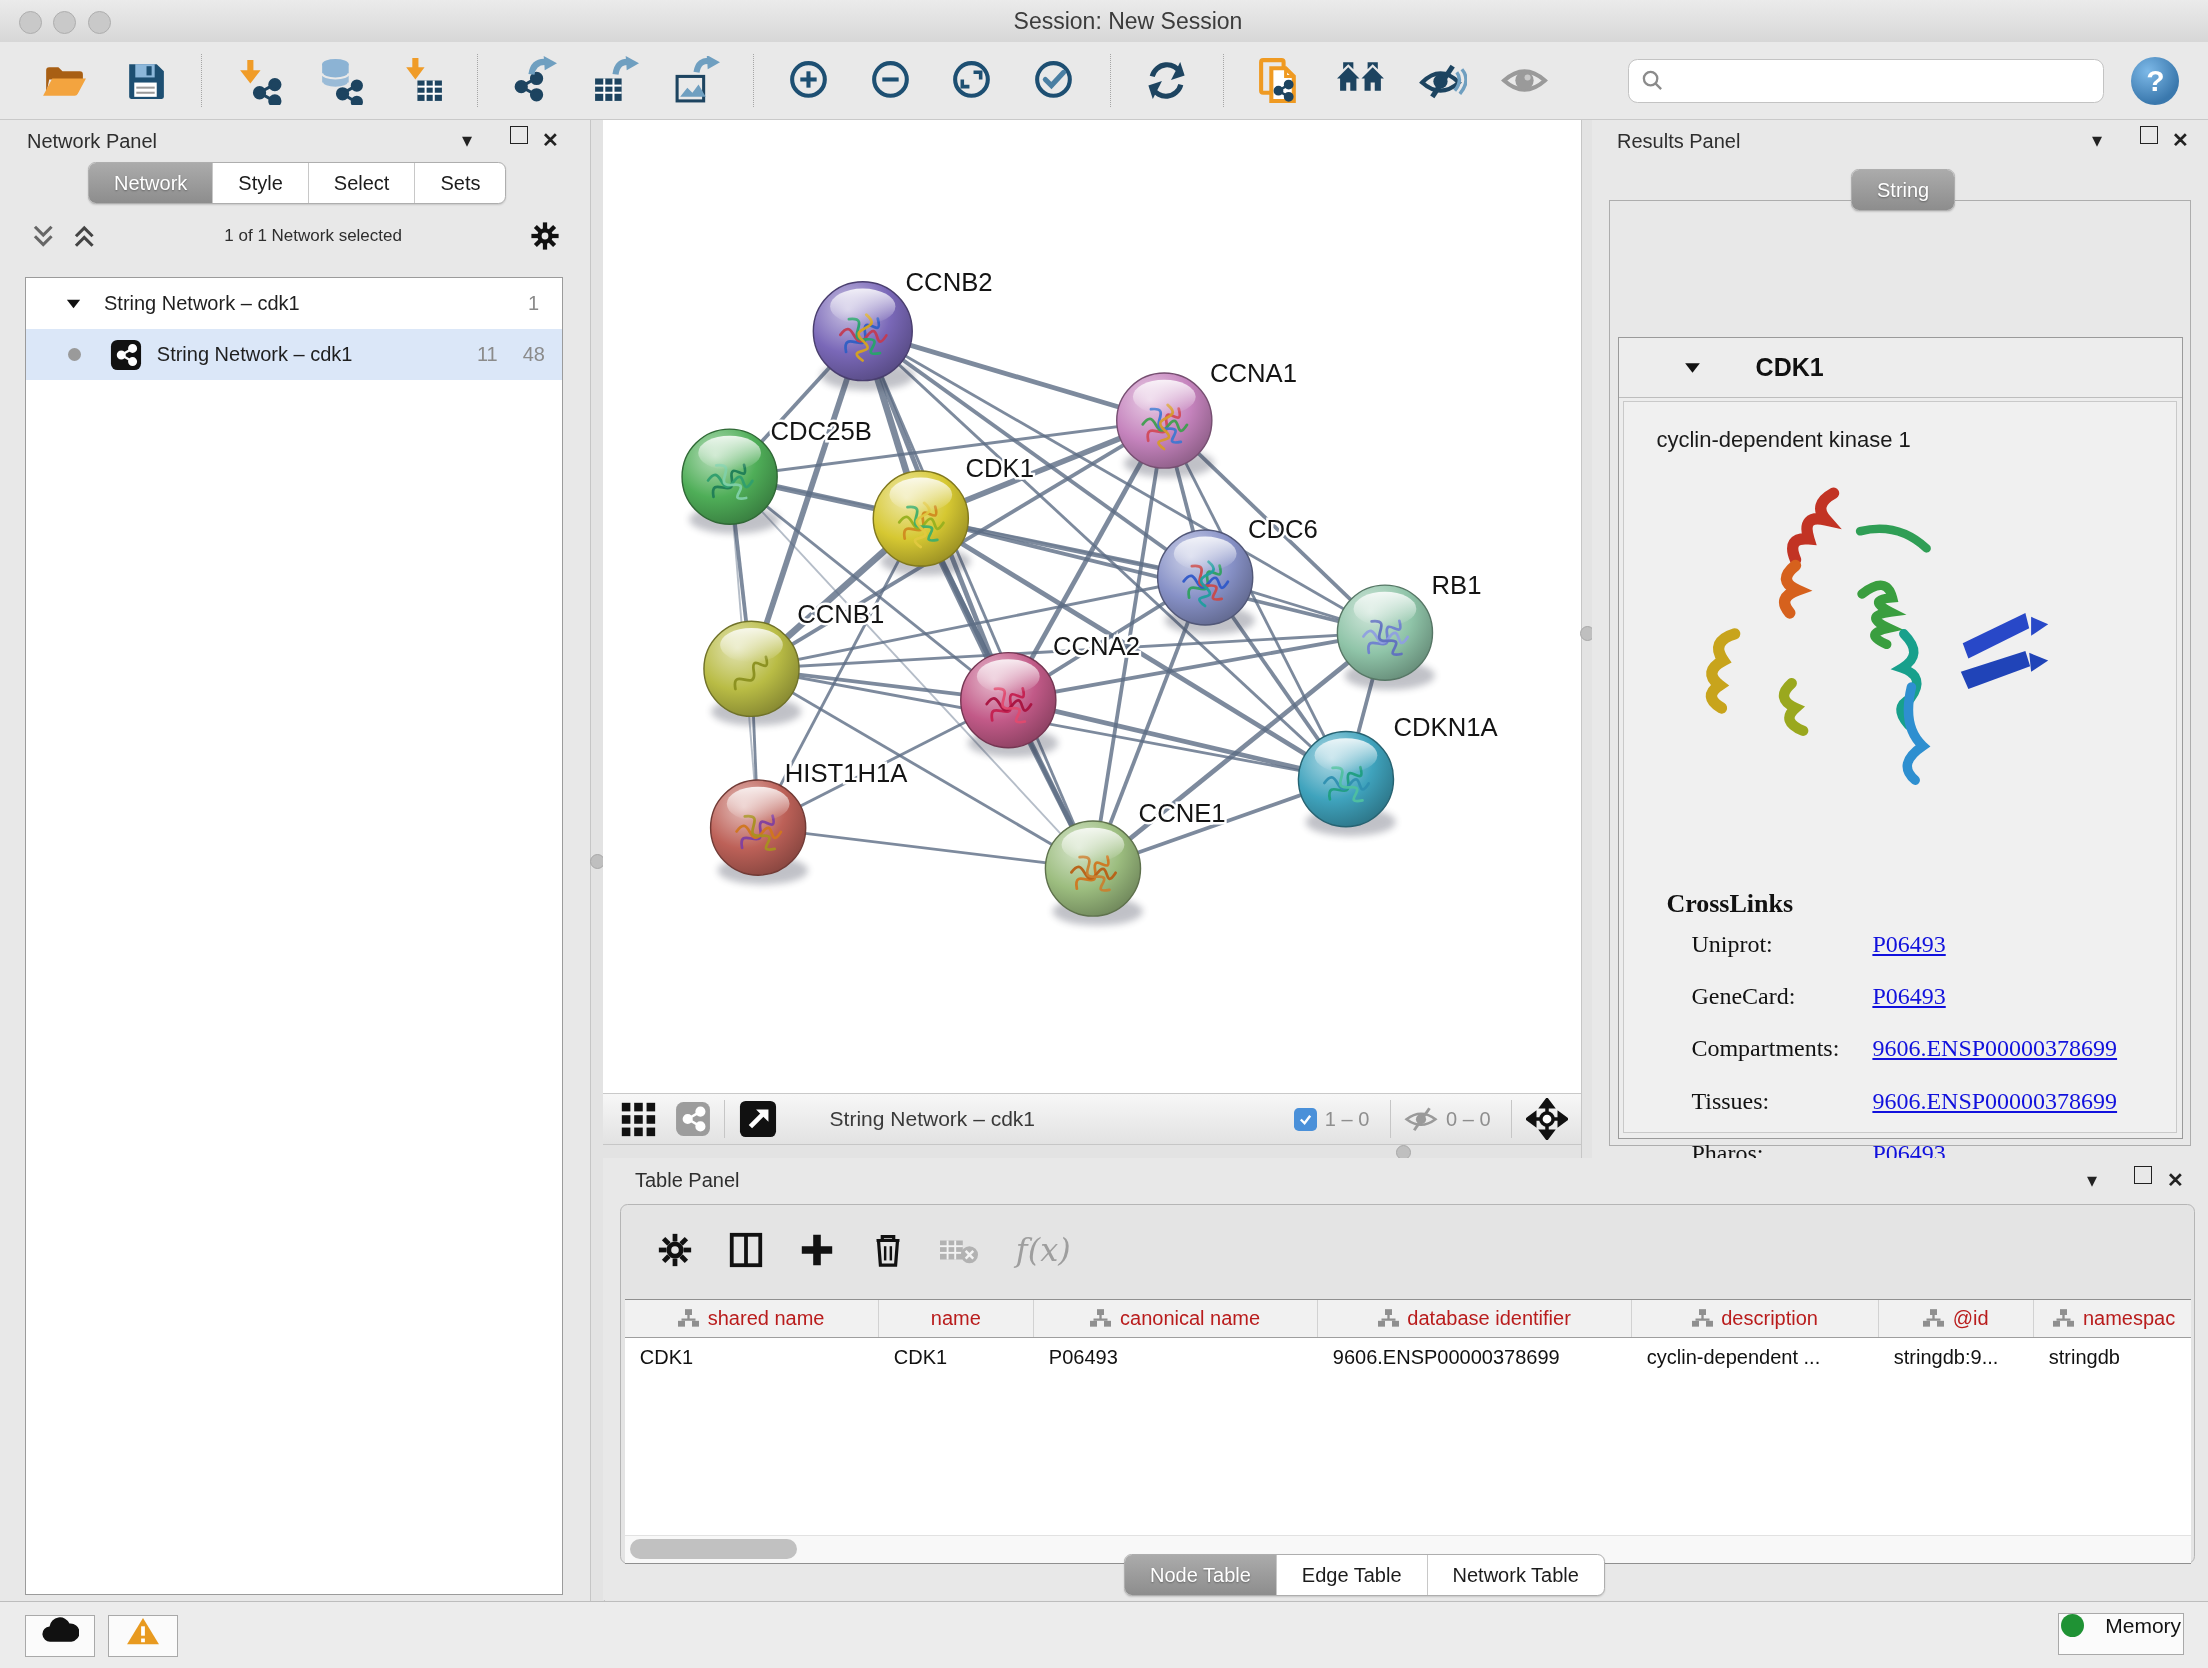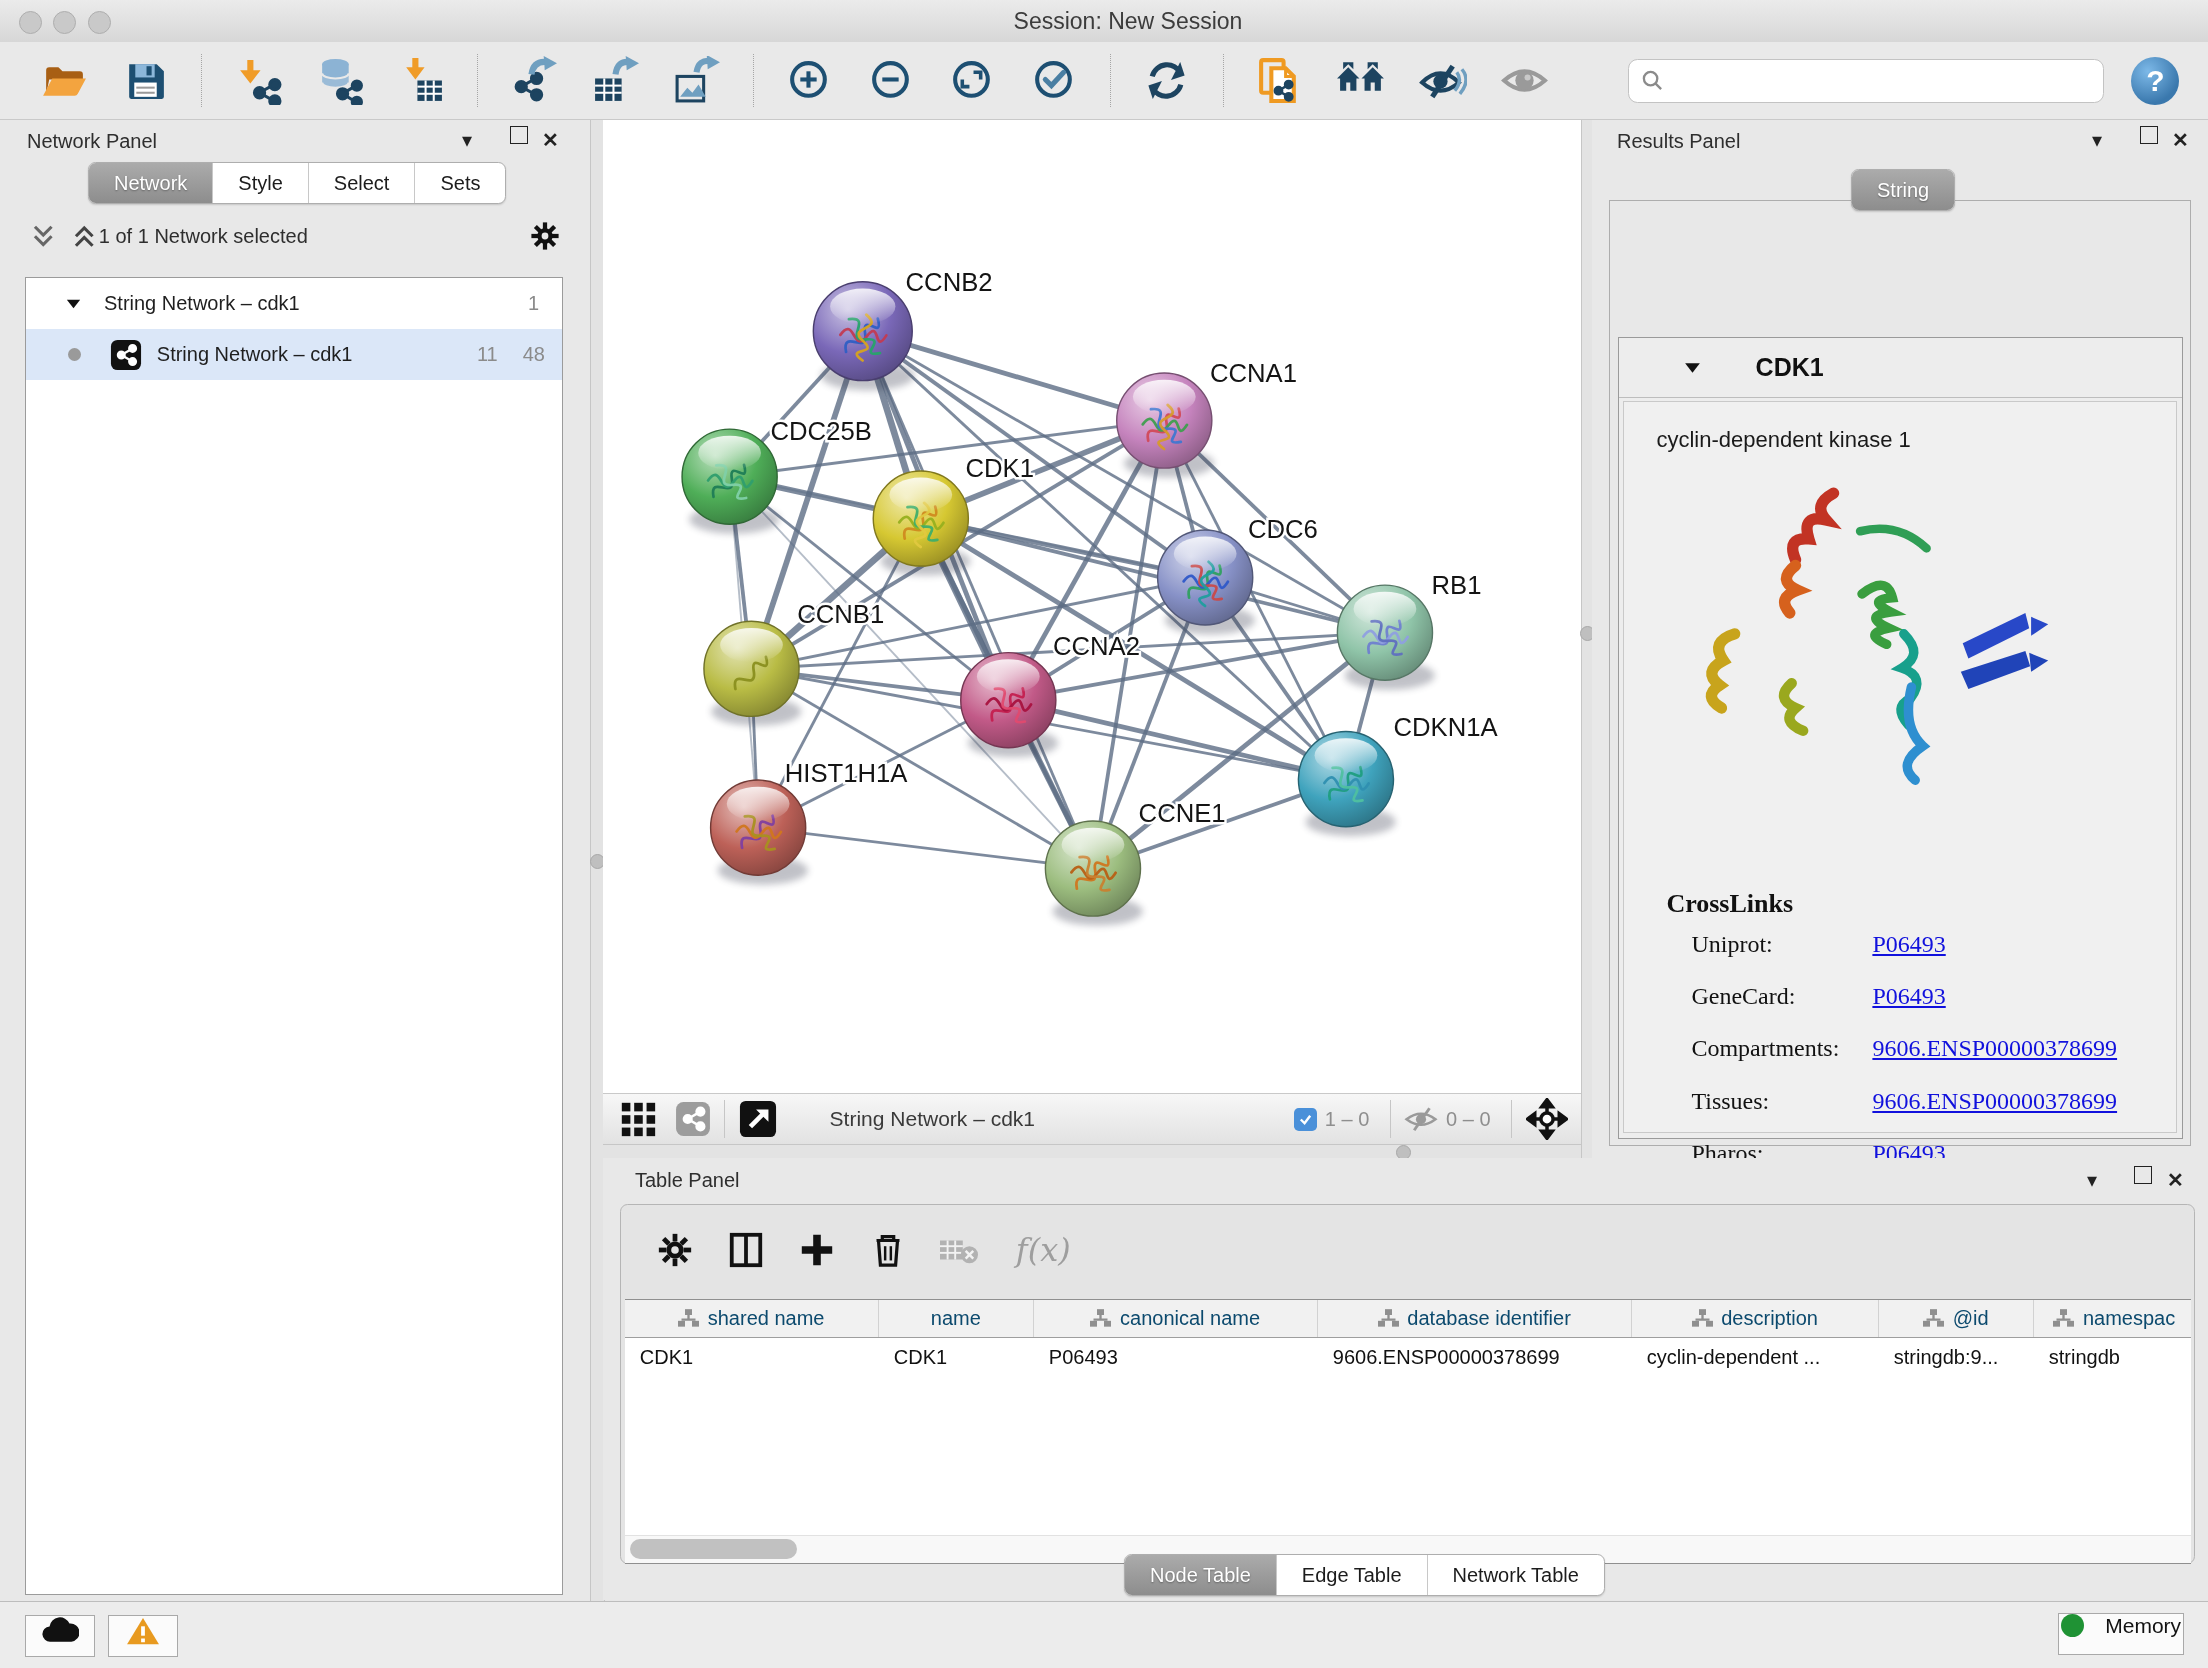--- a/index.html
+++ b/index.html
@@ -63,21 +63,21 @@
   .clrow .cl-label{width:181px;display:inline-block;}
   
   .tpanel{position:absolute;left:603px;top:1158px;width:1605px;height:442px;background:#e8e8e8;}
   .tbox{position:absolute;left:17px;top:46px;width:1575px;height:360px;background:#e4e4e4;
     border:1px solid #b5b5b5;border-radius:7.6px;box-sizing:border-box;}
   .ttools{position:absolute;left:19px;top:17px;height:55px;display:flex;align-items:center;}
   .ttools .tb{margin:0 11.4px;width:48px;height:48px;}
   .tbl{position:absolute;left:3.8px;top:94px;width:1566px;height:236px;background:#fff;
     border-top:1.9px solid #8f8f8f;overflow:hidden;}
   .thead{display:flex;height:38px;background:#f1f1f1;border-bottom:1.9px solid #9e9e9e;box-sizing:border-box;}
-  .th{display:flex;align-items:center;justify-content:center;gap:8.6px;font-size:20px;color:#0c4a6e;
+  .th{display:flex;align-items:center;justify-content:center;gap:8.6px;font-size:20px;color:#b91c1c;
     border-right:1px solid #d2d2d2;box-sizing:border-box;flex:none;overflow:hidden;white-space:nowrap;}
   .trowdata{display:flex;height:38px;}
   .td{font-size:20px;color:#111;padding-left:15px;display:flex;align-items:center;flex:none;
     overflow:hidden;white-space:nowrap;box-sizing:border-box;}
   .hscroll{position:absolute;left:3.8px;top:330px;width:1566px;height:27px;background:#f8f8f8;border-top:1px solid #e2e2e2;}
   .hthumb{position:absolute;left:5.7px;top:2.9px;width:167px;height:20px;border-radius:11.4px;background:#c1c1c1;}
   .tbl-bottom{position:absolute;left:3.8px;top:358px;width:1566px;border-top:1.9px solid #8f8f8f;}
   
   .statusbar{position:absolute;left:0;top:1601px;width:2208px;height:68px;background:#ececec;border-top:1px solid #bdbdbd;}
   .sbtn{position:absolute;height:42px;background:#fbfbfb;border:1.9px solid #a9a9a9;display:flex;
@@ -294,21 +294,21 @@
       <div>Sets</div>
     </div>
 
     <div class="abs" style="left:28.5px;top:97px;width:533px;height:38px;display:flex;align-items:center">
       <svg width="28.5" height="28.5" viewBox="0 0 24 24">
           <path d="M5 4 l7 7 7-7 M5 12 l7 7 7-7" fill="none" stroke="#666" stroke-width="2.6"></path>
         </svg>
       <svg width="28.5" height="28.5" viewBox="0 0 24 24" style="margin-left:13.3px">
           <path d="M5 20 l7-7 7 7 M5 12 l7-7 7 7" fill="none" stroke="#444" stroke-width="2.6"></path>
         </svg>
-      <span style="flex:1;font-size:20px;color:#2e2e2e">1 of 1 Network selected</span>
+      <span style="flex:1;text-align:center;font-size:17px;color:#2e2e2e">1 of 1 Network selected</span>
       <svg width="34" height="34" viewBox="0 0 40 40">
           <g fill="#111">
             <circle cx="20" cy="20" r="9"></circle>
             <g id="teeth">
               <rect x="17.5" y="4" width="5" height="8"></rect>
               <rect x="17.5" y="28" width="5" height="8"></rect>
               <rect x="4" y="17.5" width="8" height="5"></rect>
               <rect x="28" y="17.5" width="8" height="5"></rect>
               <rect x="17.5" y="4" width="5" height="8" transform="rotate(45 20 20)"></rect>
               <rect x="17.5" y="28" width="5" height="8" transform="rotate(45 20 20)"></rect>

